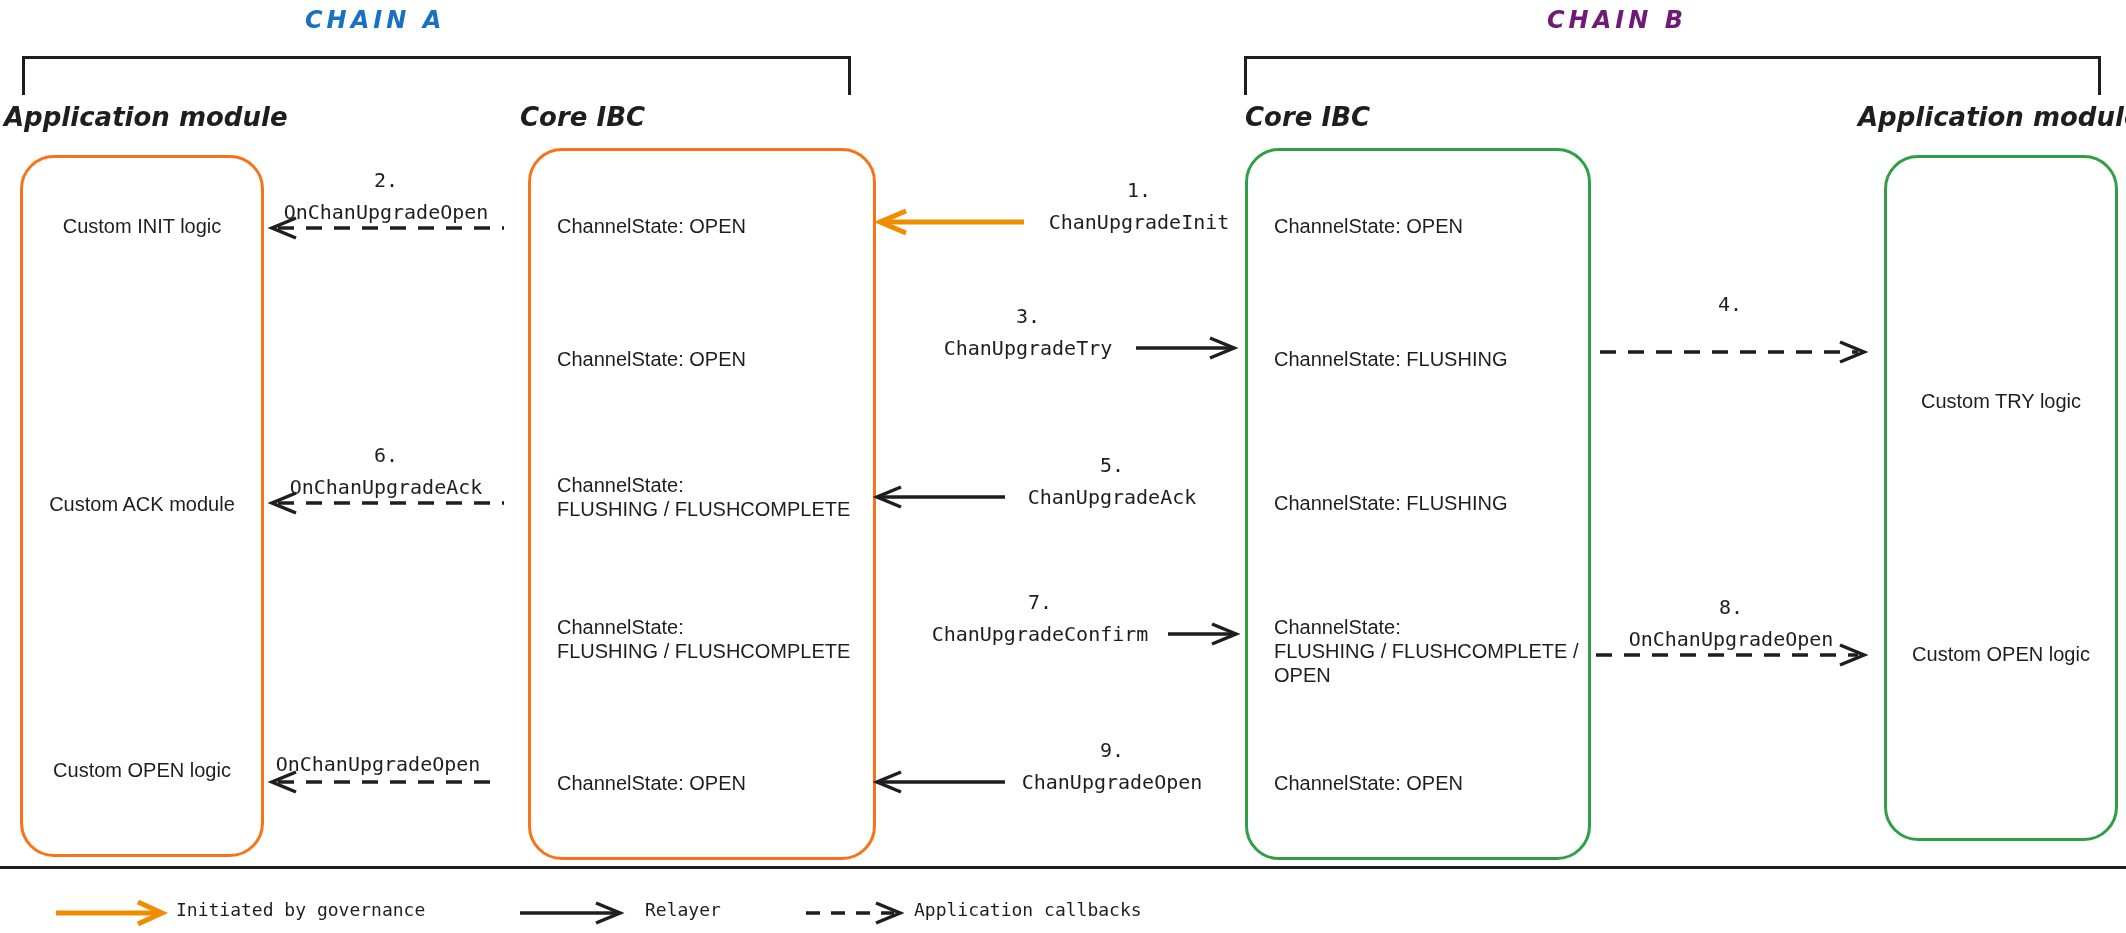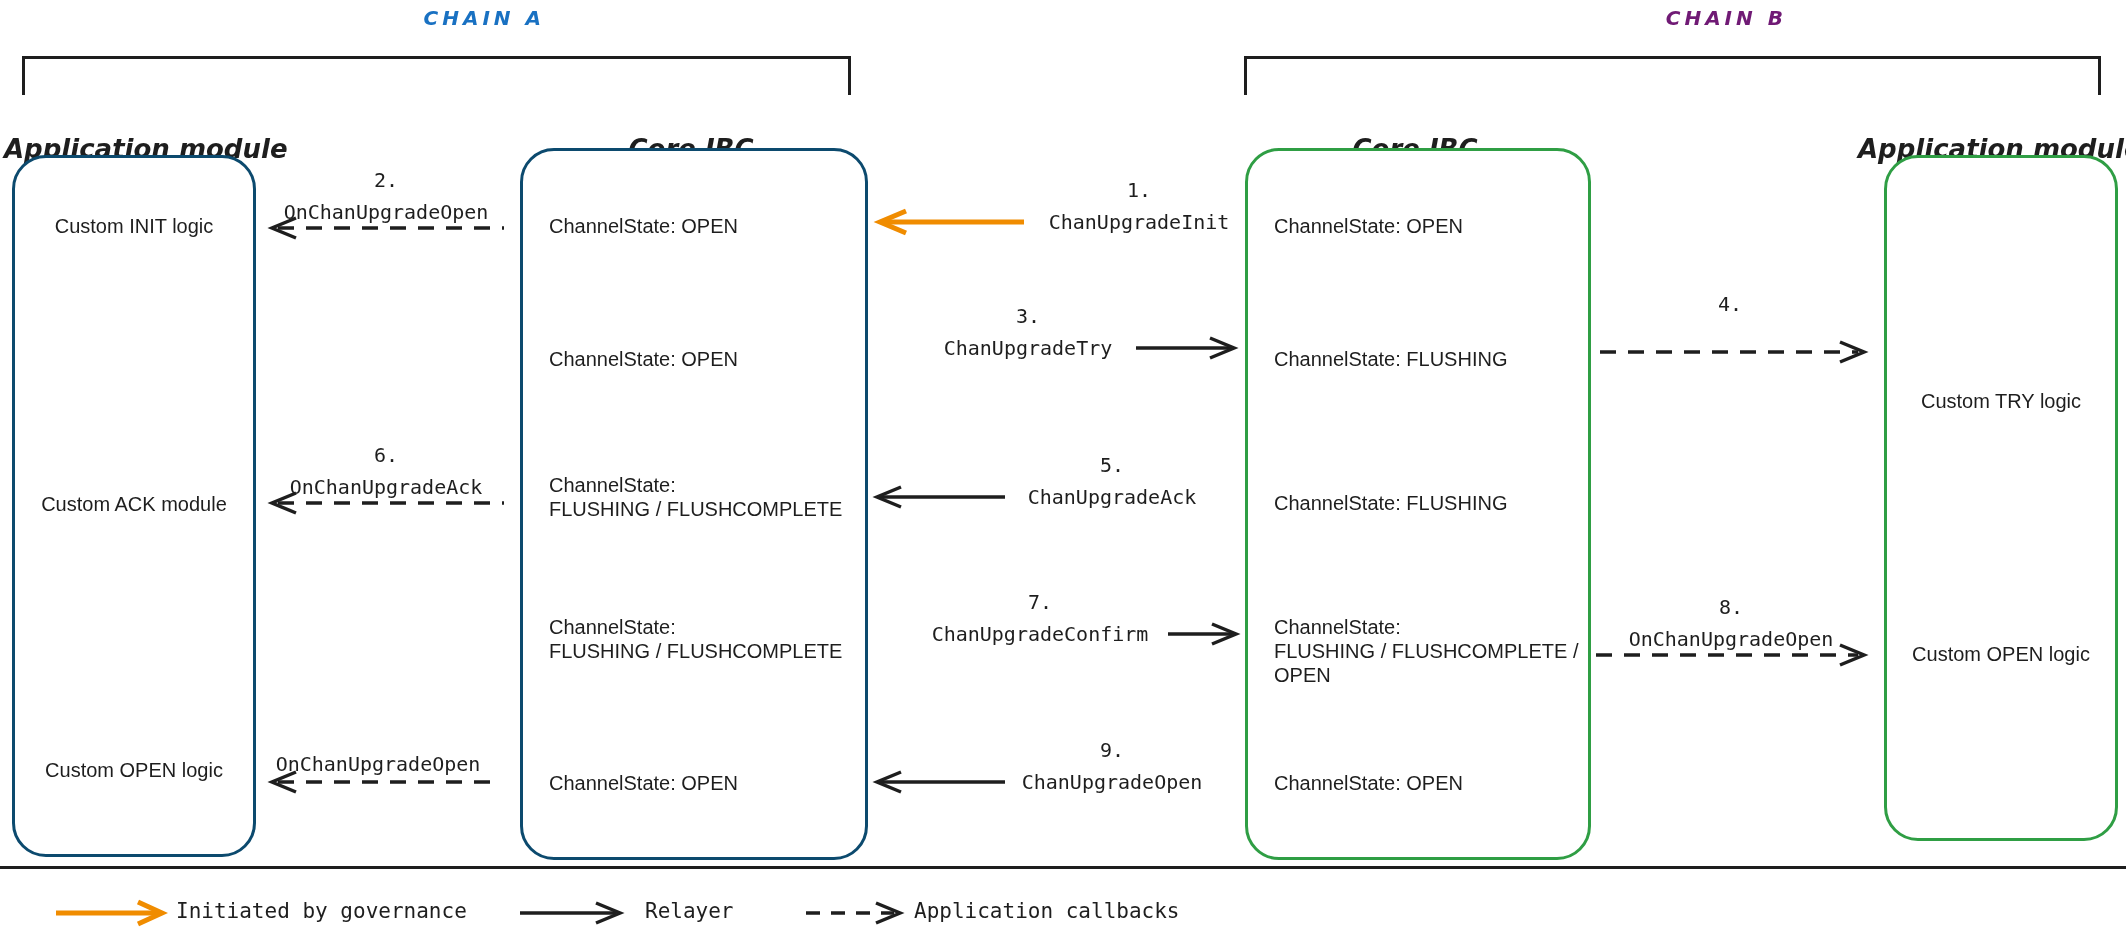--- a/index.html
+++ b/index.html
@@ -1,31 +1,31 @@
 <!DOCTYPE html>
 <html><head>
 <meta charset="utf-8">
 <style>
   html,body{margin:0;padding:0;background:#ffffff;}
   .canvas{position:relative;width:2126px;height:933px;background:#fff;overflow:hidden;
           font-family:"Liberation Sans",sans-serif;color:#1e1e1e;}
   .abs{position:absolute;}
   .chain-label{font-family:"DejaVu Sans",sans-serif;font-style:italic;font-weight:700;
-               font-size:20px;letter-spacing:4px;text-align:right;}
+               font-size:24px;letter-spacing:4px;text-align:left;}
   .bracket{border-top:3.5px solid #1e1e1e;border-left:3.5px solid #1e1e1e;border-right:3.5px solid #1e1e1e;}
   .col-title{font-family:"DejaVu Sans",sans-serif;font-style:italic;font-weight:600;
-             font-size:26px;text-align:center;white-space:nowrap;margin-top:32px;}
+             font-size:26px;white-space:nowrap;}
   .box{border-radius:34px;background:#fff;}
-  .box.blue{border:3px solid #0c4a6e;}
+  .box.blue{border:3px solid #f97316;margin-left:8px;}
   .box.green{border:3px solid #2f9e44;}
   .row{font-size:20px;line-height:24px;white-space:pre-line;}
   .row.center{text-align:center;left:0;right:0;}
   .mono{font-family:"DejaVu Sans Mono","Liberation Mono",monospace;font-size:20px;}
   .arrow-label{text-align:center;line-height:32px;}
-  .legend-text{font-family:"DejaVu Sans Mono","Liberation Mono",monospace;font-size:21px;white-space:nowrap;}
+  .legend-text{font-family:"DejaVu Sans Mono","Liberation Mono",monospace;font-size:18px;white-space:nowrap;}
   .sep{border-top:3px solid #1e1e1e;}
   svg{display:block;overflow:visible;}
 </style>
 </head>
 <body>
 
 <div class="canvas">
 
   <div class="abs chain-label" style="left:305px;top:6px;width:240px;color:#1971c2;">CHAIN A</div>
   <div class="abs bracket" style="left:22px;top:56px;width:823px;height:36px;"></div>

